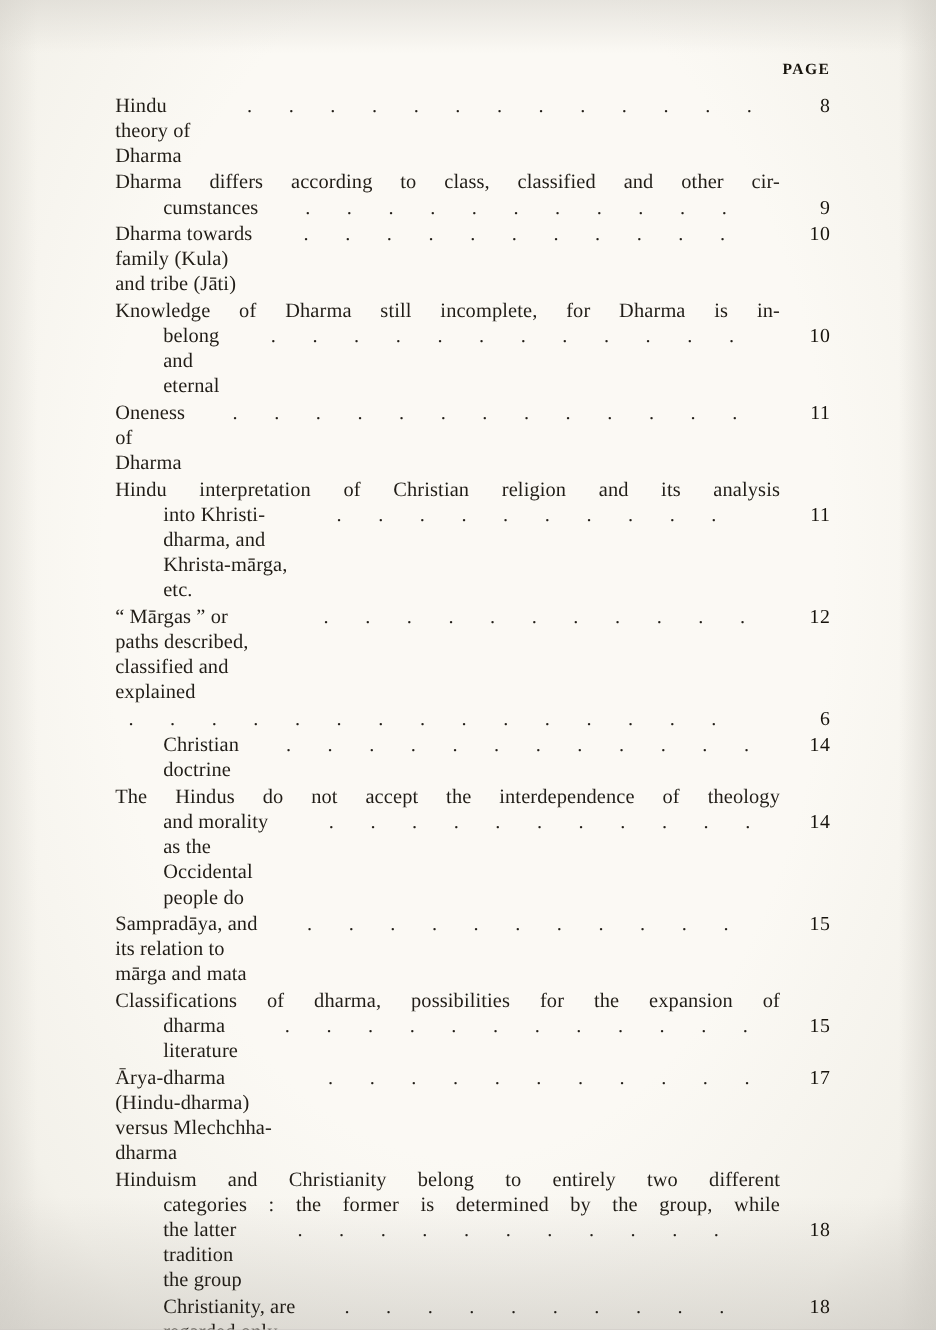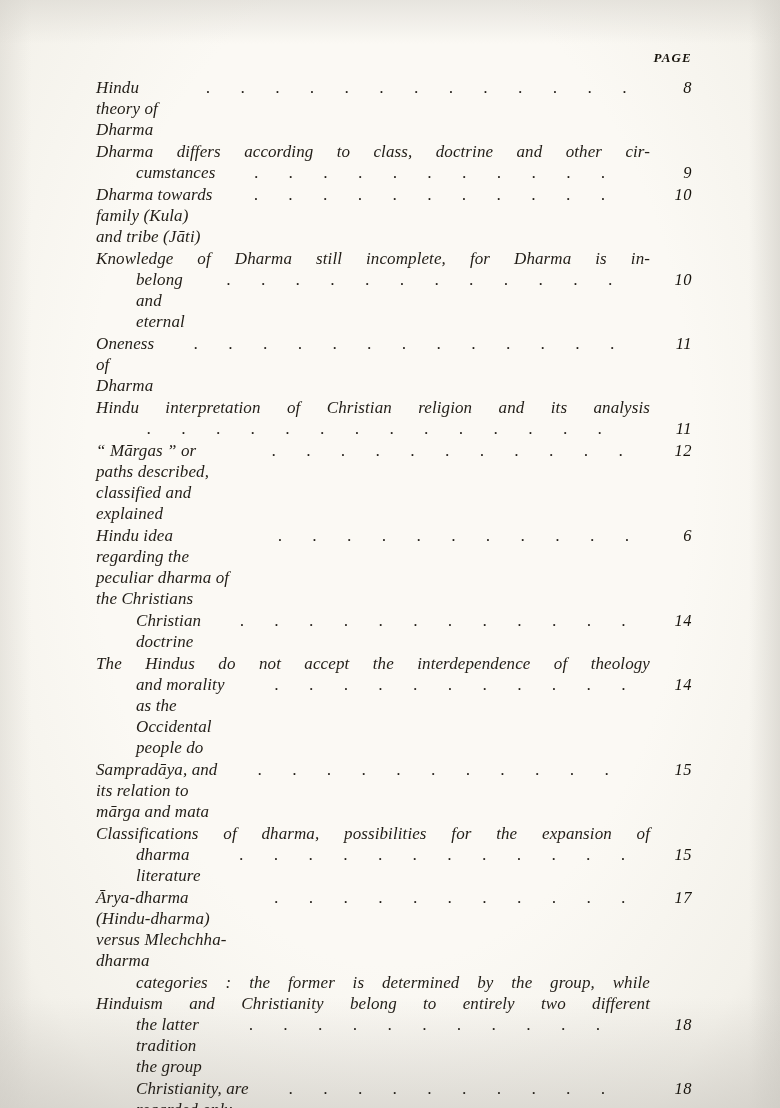--- a/index.html
+++ b/index.html
@@ -9,21 +9,20 @@
     font-family: "Liberation Serif", "DejaVu Serif", serif;
     overflow: hidden;
     position: relative;
   }
   .scan-page {
     position: absolute; inset: 0;
     background:
       linear-gradient(180deg, rgba(214,211,204,0.55) 0%, rgba(250,248,243,0) 4%, rgba(250,248,243,0) 90%, rgba(205,202,195,0.6) 100%),
       linear-gradient(90deg, rgba(216,213,206,0.5) 0%, rgba(250,248,243,0) 4%, rgba(250,248,243,0) 96%, rgba(208,205,198,0.6) 100%),
       radial-gradient(ellipse at 50% 42%, #fbf9f4 55%, #f3f1ea 85%, #e3e0d9 100%);
-    font-style: italic;
   }
   .content {
     position: absolute; left: 96px; top: 50px; width: 596px;
     color: #211d17;
   }
   .page-label {
     text-align: right;
     font-size: 13px; font-weight: bold; letter-spacing: 1.2px;
     color: #17130c;
     margin-bottom: 11px;
@@ -59,21 +58,21 @@
 
     <div class="toc part1" id="toc-part1">
         <div class="toc-entry">
           <div class="line last">
             <span class="line-text">Hindu theory of Dharma</span>
             <span class="leader">. . . . . . . . . . . . . . . . . . . . . . . . . . . . . .</span>
             <span class="pageno">8</span>
           </div>
         </div>
         <div class="toc-entry">
-          <div class="line just">Dharma differs according to class, doctrine and other cir-</div>
+          <div class="line just">Dharma differs according to class, classified and other cir-</div>
           <div class="line cont last">
             <span class="line-text">cumstances</span>
             <span class="leader">. . . . . . . . . . . . . . . . . . . . . . . . . . . . . .</span>
             <span class="pageno">9</span>
           </div>
         </div>
         <div class="toc-entry">
           <div class="line last">
             <span class="line-text">Dharma towards family (Kula) and tribe (Jāti)</span>
             <span class="leader">. . . . . . . . . . . . . . . . . . . . . . . . . . . . . .</span>
@@ -91,34 +90,34 @@
         <div class="toc-entry">
           <div class="line last">
             <span class="line-text">Oneness of Dharma</span>
             <span class="leader">. . . . . . . . . . . . . . . . . . . . . . . . . . . . . .</span>
             <span class="pageno">11</span>
           </div>
         </div>
         <div class="toc-entry">
           <div class="line just">Hindu interpretation of Christian religion and its analysis</div>
           <div class="line cont last">
+            <span class="line-text">into Khristi-dharma, and Khrista-mārga, etc.</span>
             <span class="leader">. . . . . . . . . . . . . . . . . . . . . . . . . . . . . .</span>
             <span class="pageno">11</span>
           </div>
         </div>
         <div class="toc-entry">
           <div class="line last">
             <span class="line-text">“ Mārgas ” or paths described, classified and explained</span>
             <span class="leader">. . . . . . . . . . . . . . . . . . . . . . . . . . . . . .</span>
             <span class="pageno">12</span>
           </div>
         </div>
         <div class="toc-entry">
           <div class="line last">
-            <span class="line-text">Hindu idea regarding the peculiar dharma of the Christians</span>
             <span class="leader">. . . . . . . . . . . . . . . . . . . . . . . . . . . . . .</span>
             <span class="pageno">6</span>
           </div>
         </div>
         <div class="toc-entry">
           <div class="line cont last">
             <span class="line-text">Christian doctrine</span>
             <span class="leader">. . . . . . . . . . . . . . . . . . . . . . . . . . . . . .</span>
             <span class="pageno">14</span>
           </div>
@@ -147,22 +146,22 @@
           </div>
         </div>
         <div class="toc-entry">
           <div class="line last">
             <span class="line-text">Ārya-dharma (Hindu-dharma) versus Mlechchha-dharma</span>
             <span class="leader">. . . . . . . . . . . . . . . . . . . . . . . . . . . . . .</span>
             <span class="pageno">17</span>
           </div>
         </div>
         <div class="toc-entry">
+          <div class="line just">Hinduism and Christianity belong to entirely two different</div>
           <div class="line cont just">categories : the former is determined by the group, while</div>
-          <div class="line just">Hinduism and Christianity belong to entirely two different</div>
           <div class="line cont last">
             <span class="line-text">the latter tradition the group</span>
             <span class="leader">. . . . . . . . . . . . . . . . . . . . . . . . . . . . . .</span>
             <span class="pageno">18</span>
           </div>
         </div>
         <div class="toc-entry">
           <div class="line cont last">
             <span class="line-text">Christianity, are regarded only as tribal tradition</span>
             <span class="leader">. . . . . . . . . . . . . . . . . . . . . . . . . . . . . .</span>

